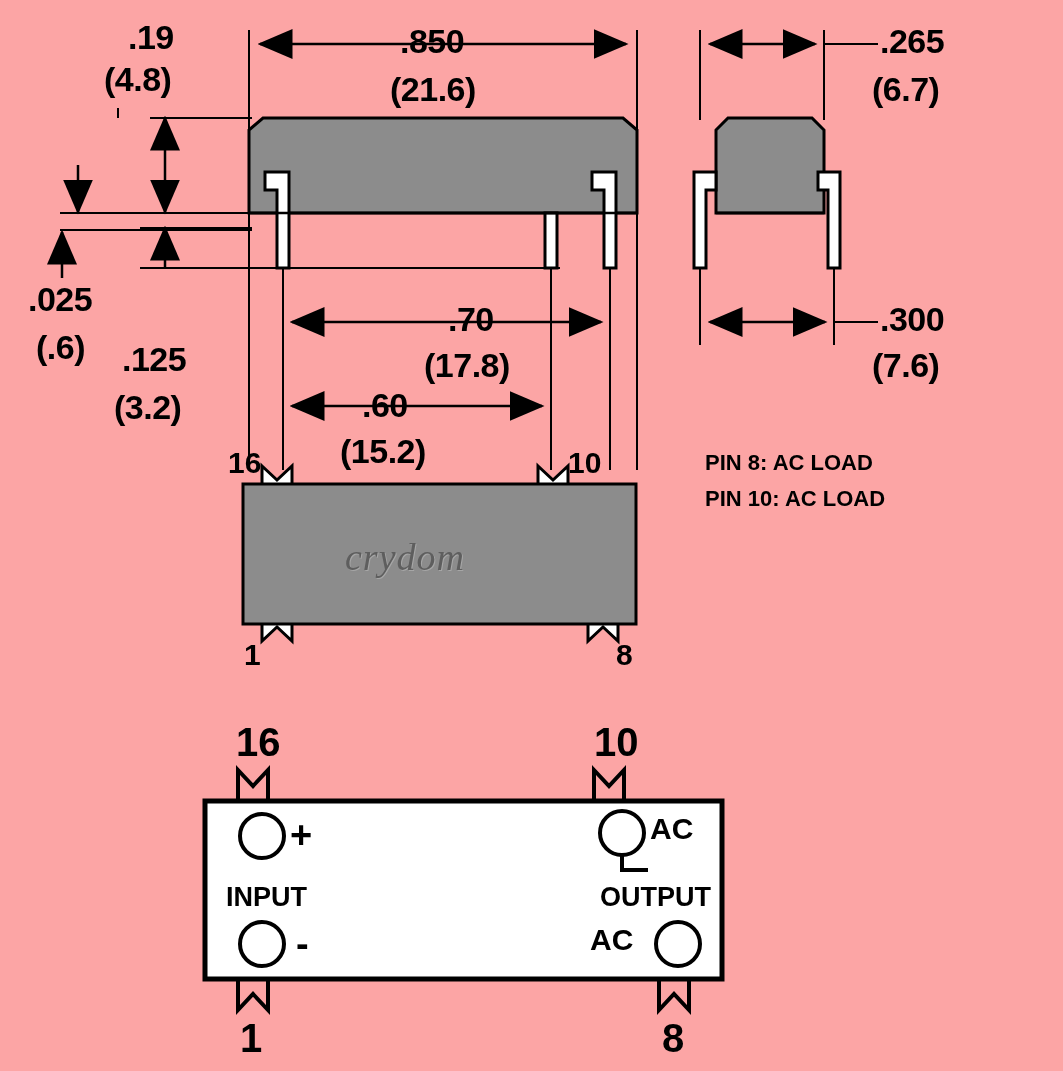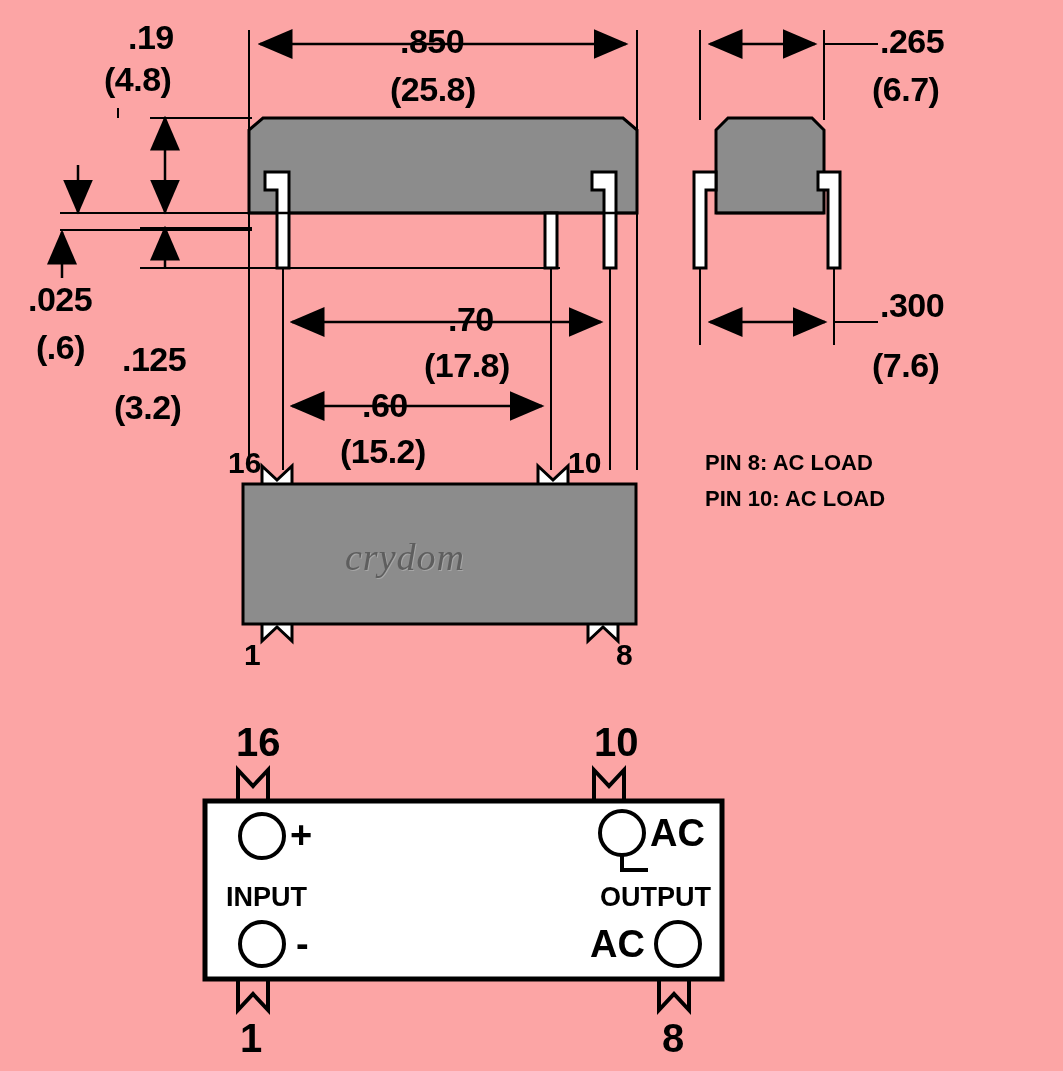--- a/index.html
+++ b/index.html
@@ -40,21 +40,21 @@
   .pinlist {
     font-size: 22px;
     font-weight: bold;
     letter-spacing: 0px;
   }
   .schem-label {
     font-size: 27px;
     font-weight: bold;
   }
   .schem-ac {
-    font-size: 38px;
+    font-size: 30px;
     font-weight: bold;
   }
   .schem-sign {
     font-size: 38px;
     font-weight: bold;
   }
   svg {
     position: absolute;
     left: 0;
     top: 0;
@@ -170,35 +170,35 @@
       <circle cx="678" cy="944" r="22" fill="#ffffff" stroke="#000000" stroke-width="4"></circle>
 
       <path class="lnthick" d="M622,855 L622,870 L648,870"></path>
     </g>
   </svg>
 
   <div class="txt dim" style="left:128px; top:20px;">.19</div>
   <div class="txt dim" style="left:104px; top:62px;">(4.8)</div>
 
   <div class="txt dim" style="left:400px; top:24px;">.850</div>
-  <div class="txt dim" style="left:390px; top:72px;">(25.8)</div>
+  <div class="txt dim" style="left:390px; top:72px;">(21.6)</div>
 
   <div class="txt dim" style="left:880px; top:24px;">.265</div>
   <div class="txt dim" style="left:872px; top:72px;">(6.7)</div>
 
   <div class="txt dim" style="left:28px; top:282px;">.025</div>
   <div class="txt dim" style="left:36px; top:330px;">(.6)</div>
 
   <div class="txt dim" style="left:122px; top:342px;">.125</div>
   <div class="txt dim" style="left:114px; top:390px;">(3.2)</div>
 
   <div class="txt dim" style="left:448px; top:302px;">.70</div>
   <div class="txt dim" style="left:424px; top:348px;">(17.8)</div>
 
-  <div class="txt dim" style="left:880px; top:288px;">.300</div>
+  <div class="txt dim" style="left:880px; top:302px;">.300</div>
   <div class="txt dim" style="left:872px; top:348px;">(7.6)</div>
 
   <div class="txt dim" style="left:362px; top:388px;text-align:right;">.60</div>
   <div class="txt dim" style="left:340px; top:434px;">(15.2)</div>
 
   <div class="txt pinnum" style="left:228px; top:448px;">16</div>
   <div class="txt pinnum" style="left:568px; top:448px;">10</div>
   <div class="txt pinnum" style="left:244px; top:640px;">1</div>
   <div class="txt pinnum" style="left:616px; top:640px;">8</div>
 

